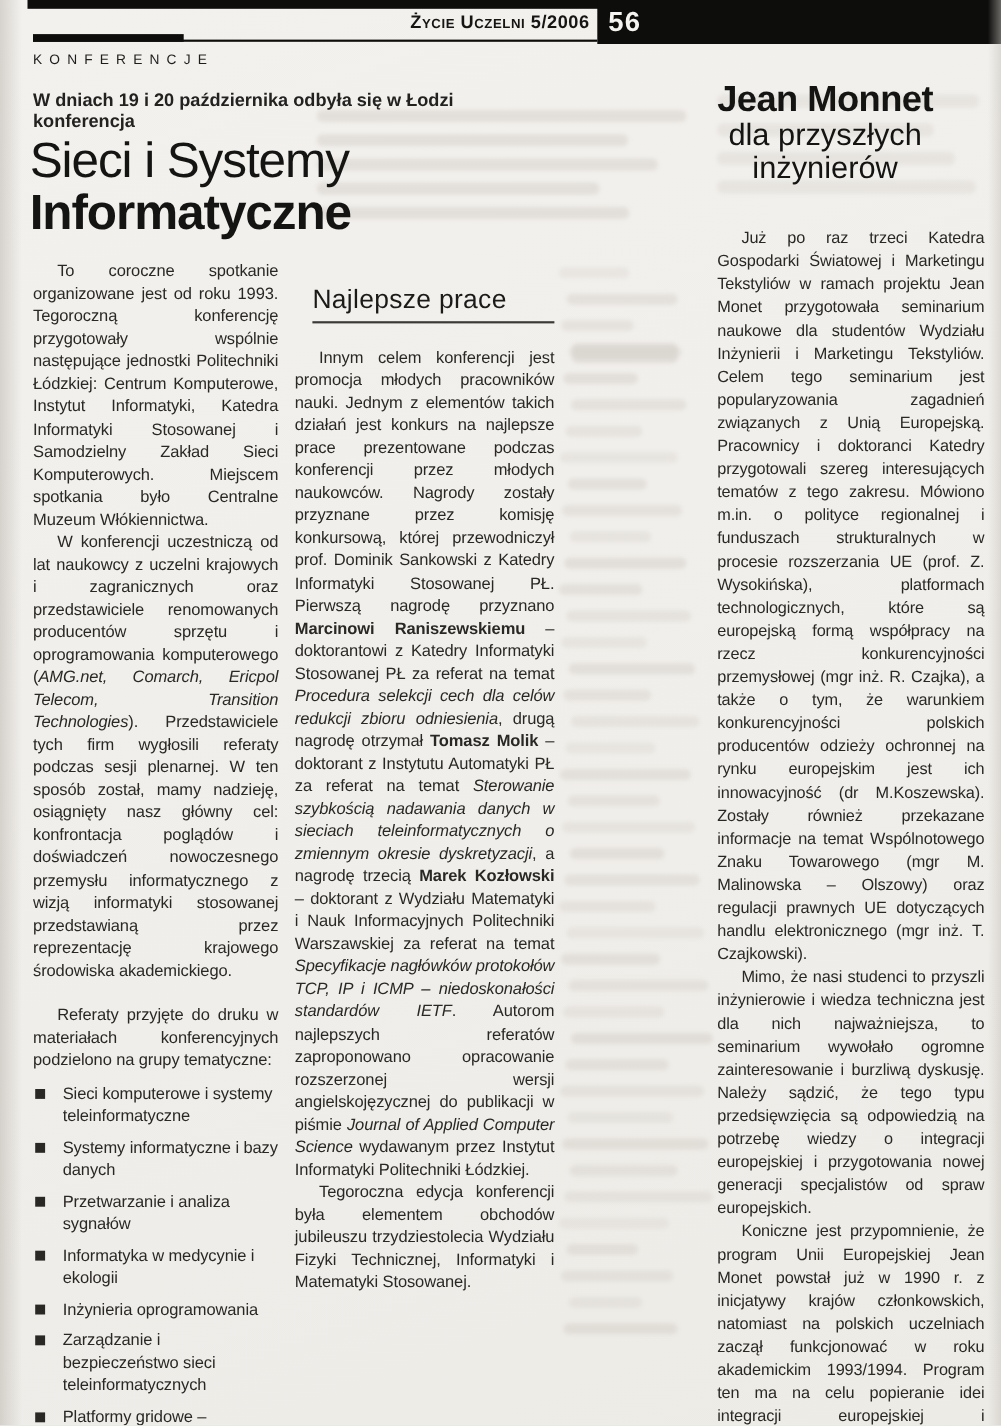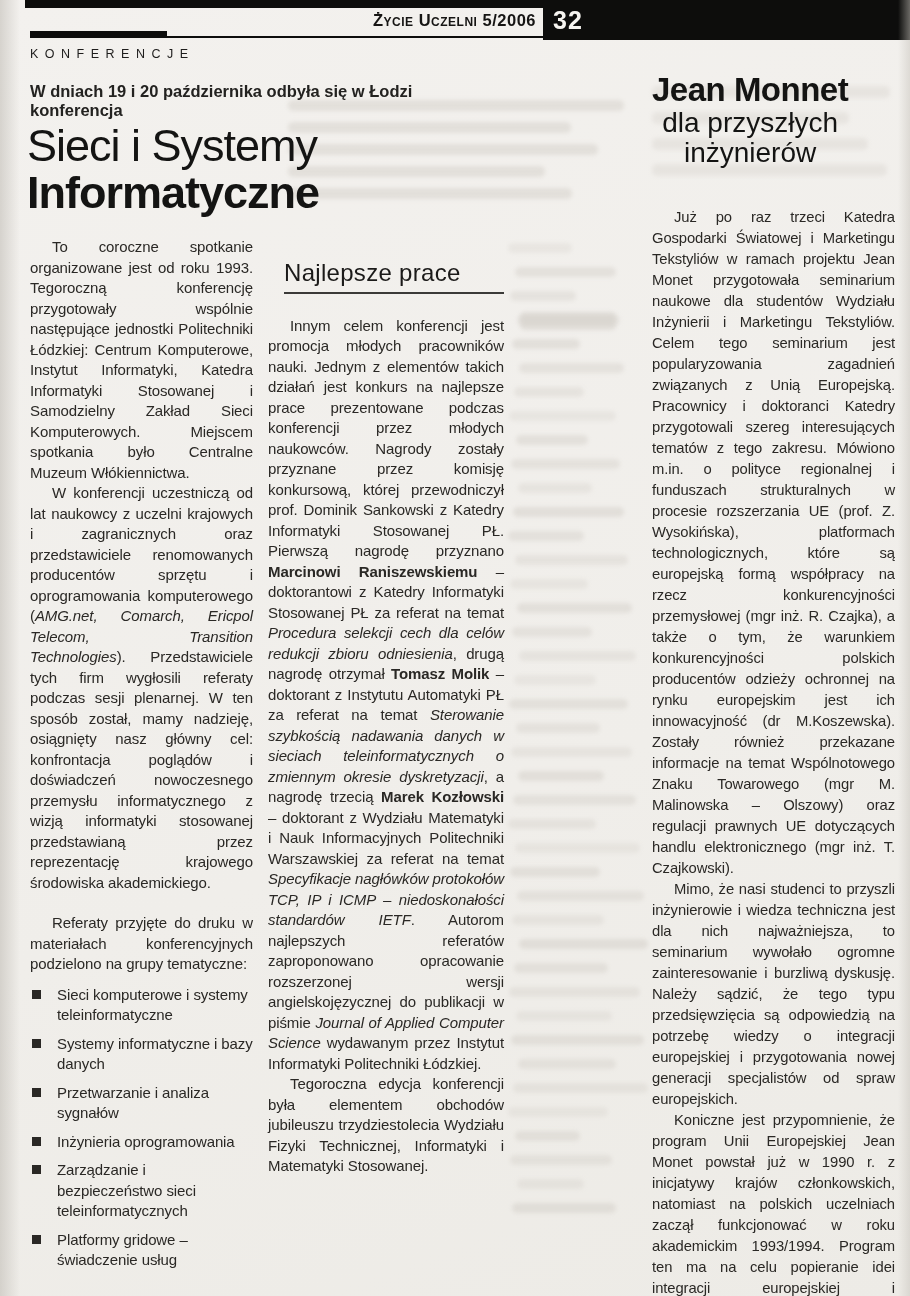--- a/index.html
+++ b/index.html
@@ -107,21 +107,21 @@
       <div class="ghost" style="left: 508px; top: 1107px; width: 100px; height: 10px; opacity: 0.24;"></div>
       <div class="ghost" style="left: 515px; top: 1131px; width: 65px; height: 10px; opacity: 0.37;"></div>
       <div class="ghost" style="left: 510px; top: 1155px; width: 102px; height: 10px; opacity: 0.32;"></div>
       <div class="ghost" style="left: 517px; top: 1179px; width: 67px; height: 10px; opacity: 0.27;"></div>
       <div class="ghost" style="left: 512px; top: 1203px; width: 104px; height: 10px; opacity: 0.4;"></div>
       <div class="ghost" style="left: 520px; top: 312px; width: 96px; height: 18px; opacity: 0.46;"></div>
     </div>
 
   <div class="abs layer top-strip"></div>
   <div class="abs layer pagenum-block">
-    <div class="pagenum">32</div>
+    <div class="pagenum">56</div>
   </div>
   <div class="abs layer masthead">Życie Uczelni 5/2006</div>
   <div class="abs layer header-rule"></div>
   <div class="abs layer section-bar"></div>
   <div class="abs layer section-label">KONFERENCJE</div>
 
   <div class="abs layer kicker">W dniach 19 i 20 października odbyła się w Łodzi konferencja</div>
   <h1 class="abs layer title" style="margin:0;">
     <span class="t1">Sieci i Systemy</span>
     <span class="t2">Informatyczne</span>
@@ -134,20 +134,21 @@
   </h1>
 
   <div class="col col1">
     <p class="ind">To coroczne spotkanie organizowane jest od roku 1993. Tegoroczną konferencję przygotowały wspólnie następujące jednostki Politechniki Łódzkiej: Centrum Komputerowe, Instytut Informatyki, Katedra Informatyki Stosowanej i Samodzielny Zakład Sieci Komputerowych. Miejscem spotkania było Centralne Muzeum Włókiennictwa.</p>
     <p class="ind"><span>W konferencji uczestniczą od lat naukowcy z uczelni krajowych i zagranicznych oraz przedstawiciele renomowanych producentów sprzętu i oprogramowania komputerowego (</span><span class="seg-i">AMG.net, Comarch, Ericpol Telecom, Transition Technologies</span><span>). Przedstawiciele tych firm wygłosili referaty podczas sesji plenarnej. W ten sposób został, mamy nadzieję, osiągnięty nasz główny cel: konfrontacja poglądów i doświadczeń nowoczesnego przemysłu informatycznego z wizją informatyki stosowanej przedstawianą przez reprezentację krajowego środowiska akademickiego.</span></p>
     <p class="ind gap">Referaty przyjęte do druku w materiałach konferencyjnych podzielono na grupy tematyczne:</p>
     <ul class="topics">
       <li><span>Sieci komputerowe i systemy teleinformatyczne</span></li>
       <li><span>Systemy informatyczne i bazy danych</span></li>
       <li><span>Przetwarzanie i analiza sygnałów</span></li>
+      <li><span>Informatyka w medycynie i ekologii</span></li>
       <li><span>Inżynieria oprogramowania</span></li>
       <li><span>Zarządzanie i bezpieczeństwo sieci teleinformatycznych</span></li>
       <li><span>Platformy gridowe – świadczenie usług</span></li>
     </ul>
 
   </div>
 
   <div class="col col2">
     <h2 class="subhead">Najlepsze prace</h2>
     <div class="subhead-rule"></div>

